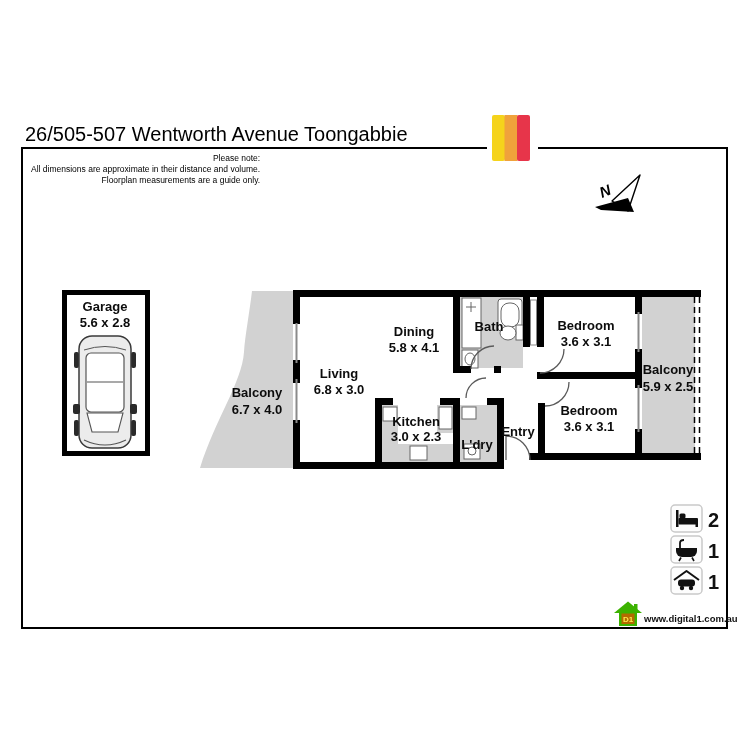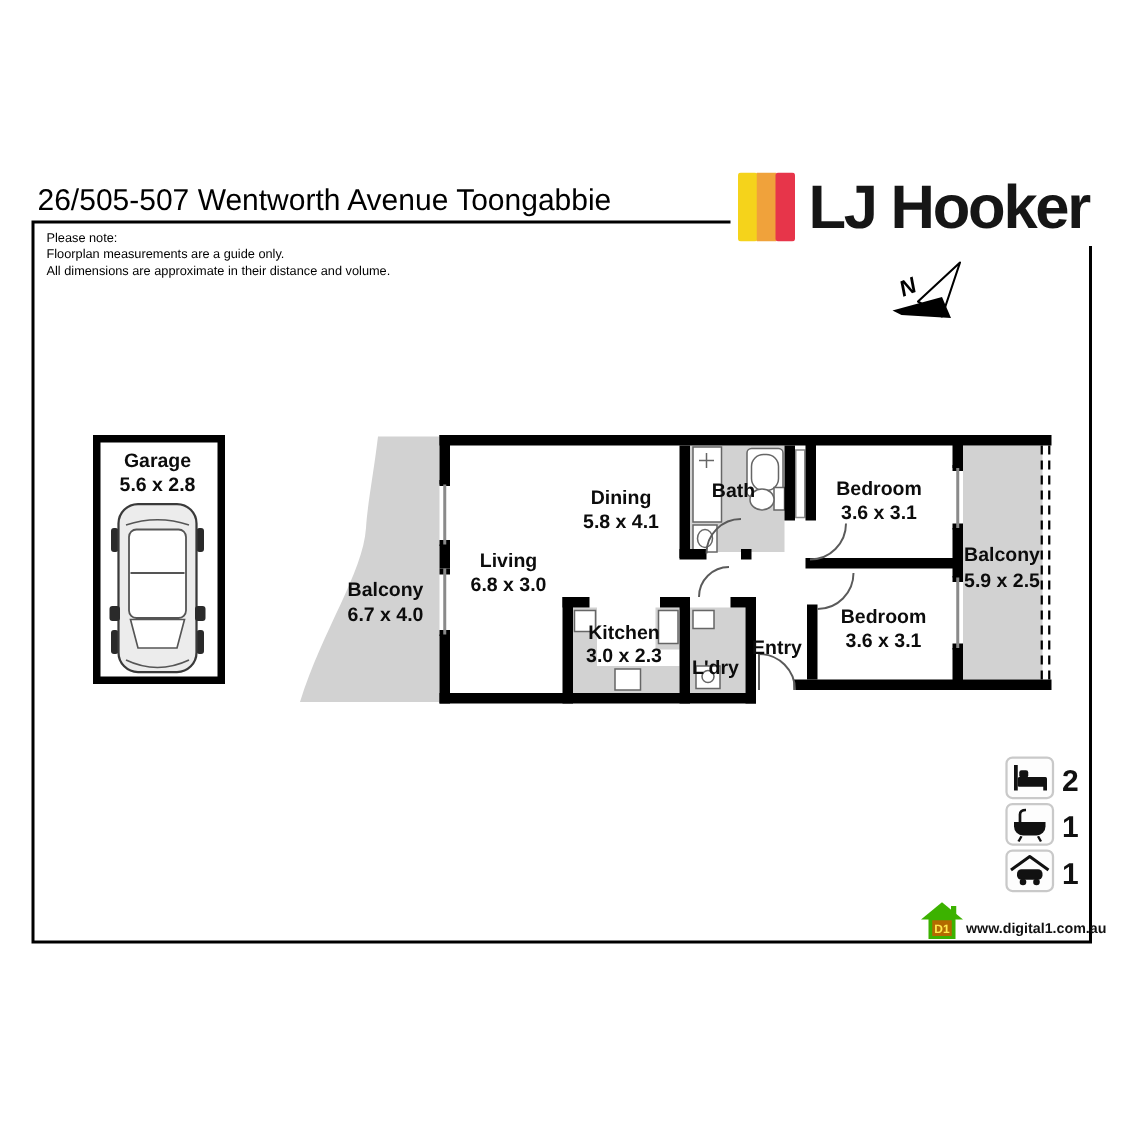--- a/index.html
+++ b/index.html
@@ -1,21 +1,21 @@
 <!DOCTYPE html>
 <html><head>
 <meta charset="utf-8">
 <style>
   html,body{margin:0;padding:0;background:#fff;}
   .page{position:relative;width:750px;height:750px;background:#ffffff;overflow:hidden;
         font-family:"Liberation Sans",sans-serif;}
   .title{position:absolute;left:25px;top:123px;font-size:20px;color:#000;white-space:nowrap;}
   .frame{position:absolute;left:21px;top:147px;width:707px;height:482px;border:2px solid #000;
          box-sizing:border-box;background:#fff;}
-  .note{position:absolute;left:31px;top:153px;font-size:8.5px;line-height:1.3;color:#000;}
+  .note{position:absolute;left:31px;top:153px;font-size:8.5px;line-height:1.3;color:#000;text-align:right;}
   .ljh{position:absolute;left:487px;top:112px;height:52px;background:#fff;display:flex;
        align-items:center;gap:9px;padding:0 8px 0 5px;}
   .ljh-text{font-size:41px;font-weight:bold;color:#161616;letter-spacing:-1.5px;white-space:nowrap;}
   .plan-svg{position:absolute;left:0;top:0;}
   .rm{font:bold 13px "Liberation Sans",sans-serif;fill:#0c0c0c;text-anchor:middle;}
   .cnt{font:bold 20px "Liberation Sans",sans-serif;fill:#111;}
   .url{font:bold 9.5px "Liberation Sans",sans-serif;fill:#111;}
   .d1{font:bold 8px "Liberation Sans",sans-serif;fill:#ffe94d;text-anchor:middle;}
   .ncompass{font:italic bold 15px "Liberation Sans",sans-serif;fill:#000;}
 </style>
@@ -23,31 +23,30 @@
 <body>
 
 <div class="page">
 
   <div class="frame"></div>
 
   <div class="title">26/505-507 Wentworth Avenue Toongabbie</div>
 
   <div class="note">
     <div>Please note:</div>
+    <div>All dimensions are approximate in their distance and volume.</div>
     <div>Floorplan measurements are a guide only.</div>
-    <div>All dimensions are approximate in their distance and volume.</div>
   </div>
 
   <div class="ljh">
     <svg width="38" height="46" viewBox="0 0 38 46">
       <rect x="0" y="0" width="13" height="46" rx="2" fill="#F5D31B"></rect>
       <rect x="12.5" y="0" width="13" height="46" fill="#F0A23B"></rect>
       <rect x="25" y="0" width="13" height="46" rx="2" fill="#E7354A"></rect>
     </svg>
-    <span class="ljh-text">LJ Hooker</span>
   </div>
 
   <svg class="plan-svg" width="750" height="750" viewBox="0 0 750 750">
 
     <g>
       <text class="ncompass" x="602" y="198" transform="rotate(-22 602 198)">N</text>
       <path d="M640,175 L628,211 L612,201 Z" fill="#ffffff" stroke="#000" stroke-width="1.4" stroke-linejoin="round"></path>
       <path d="M595,207 L628,198 L634,212 L601,210 Z" fill="#000"></path>
     </g>
 

